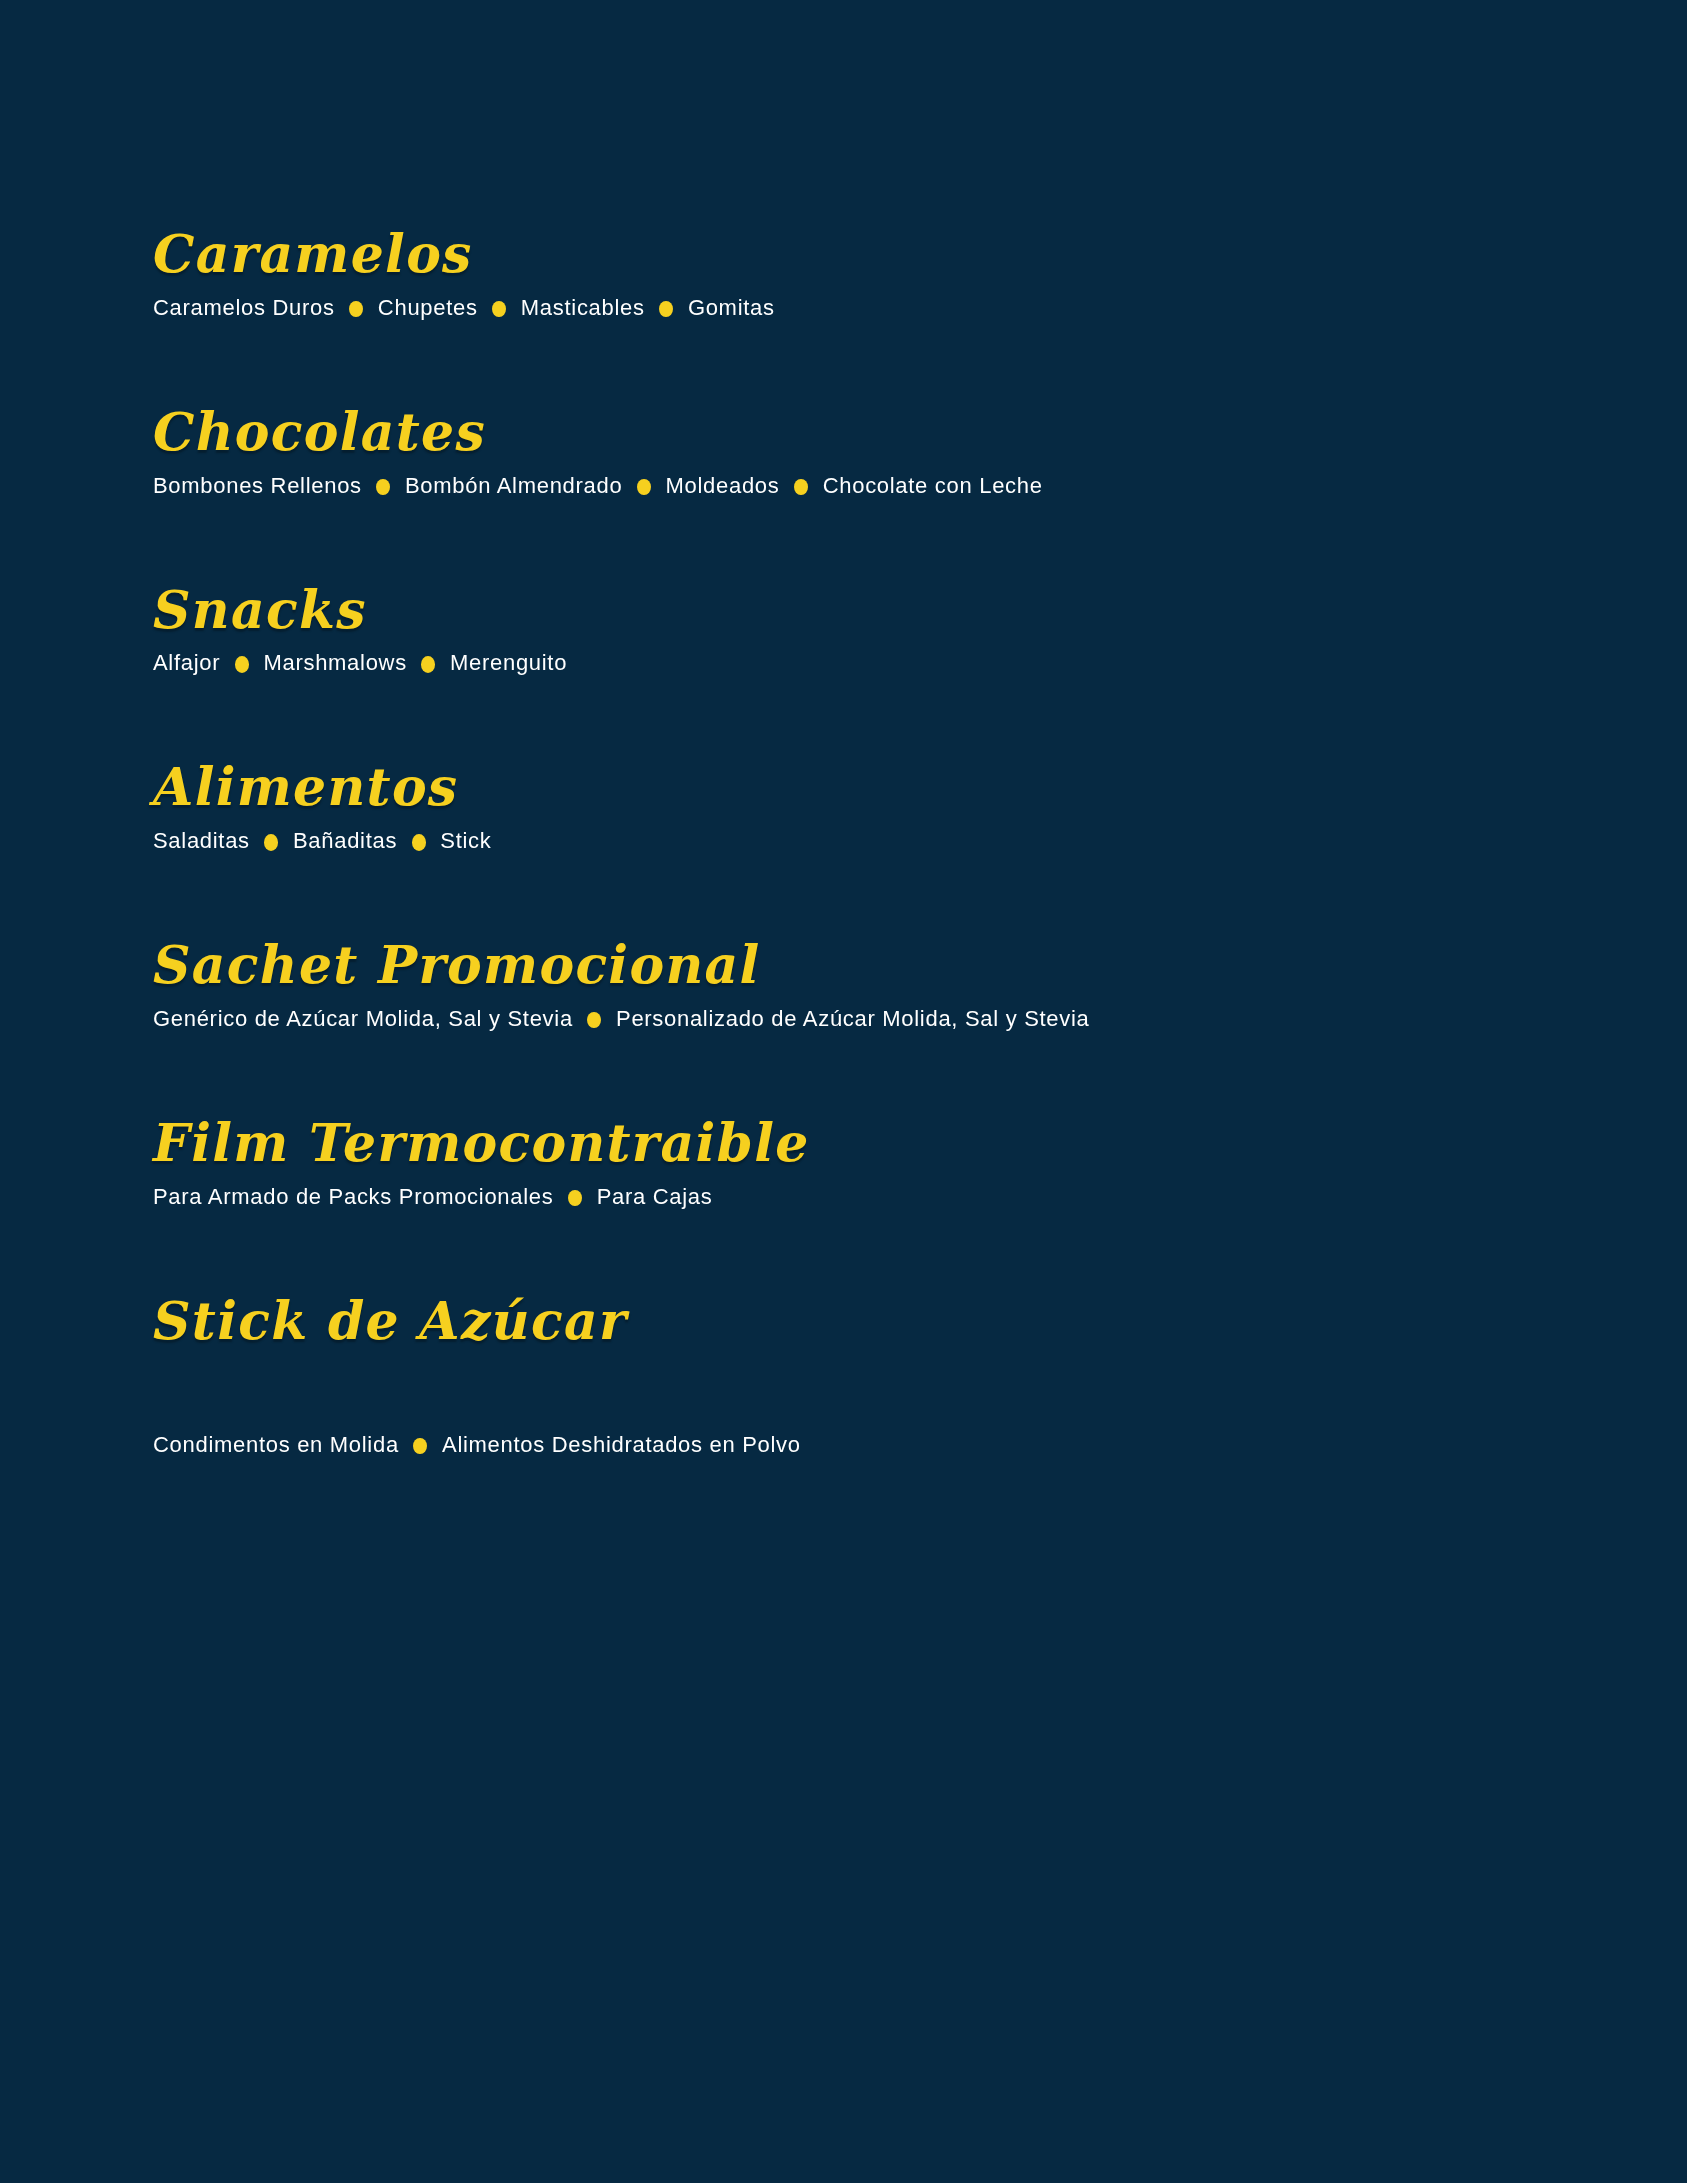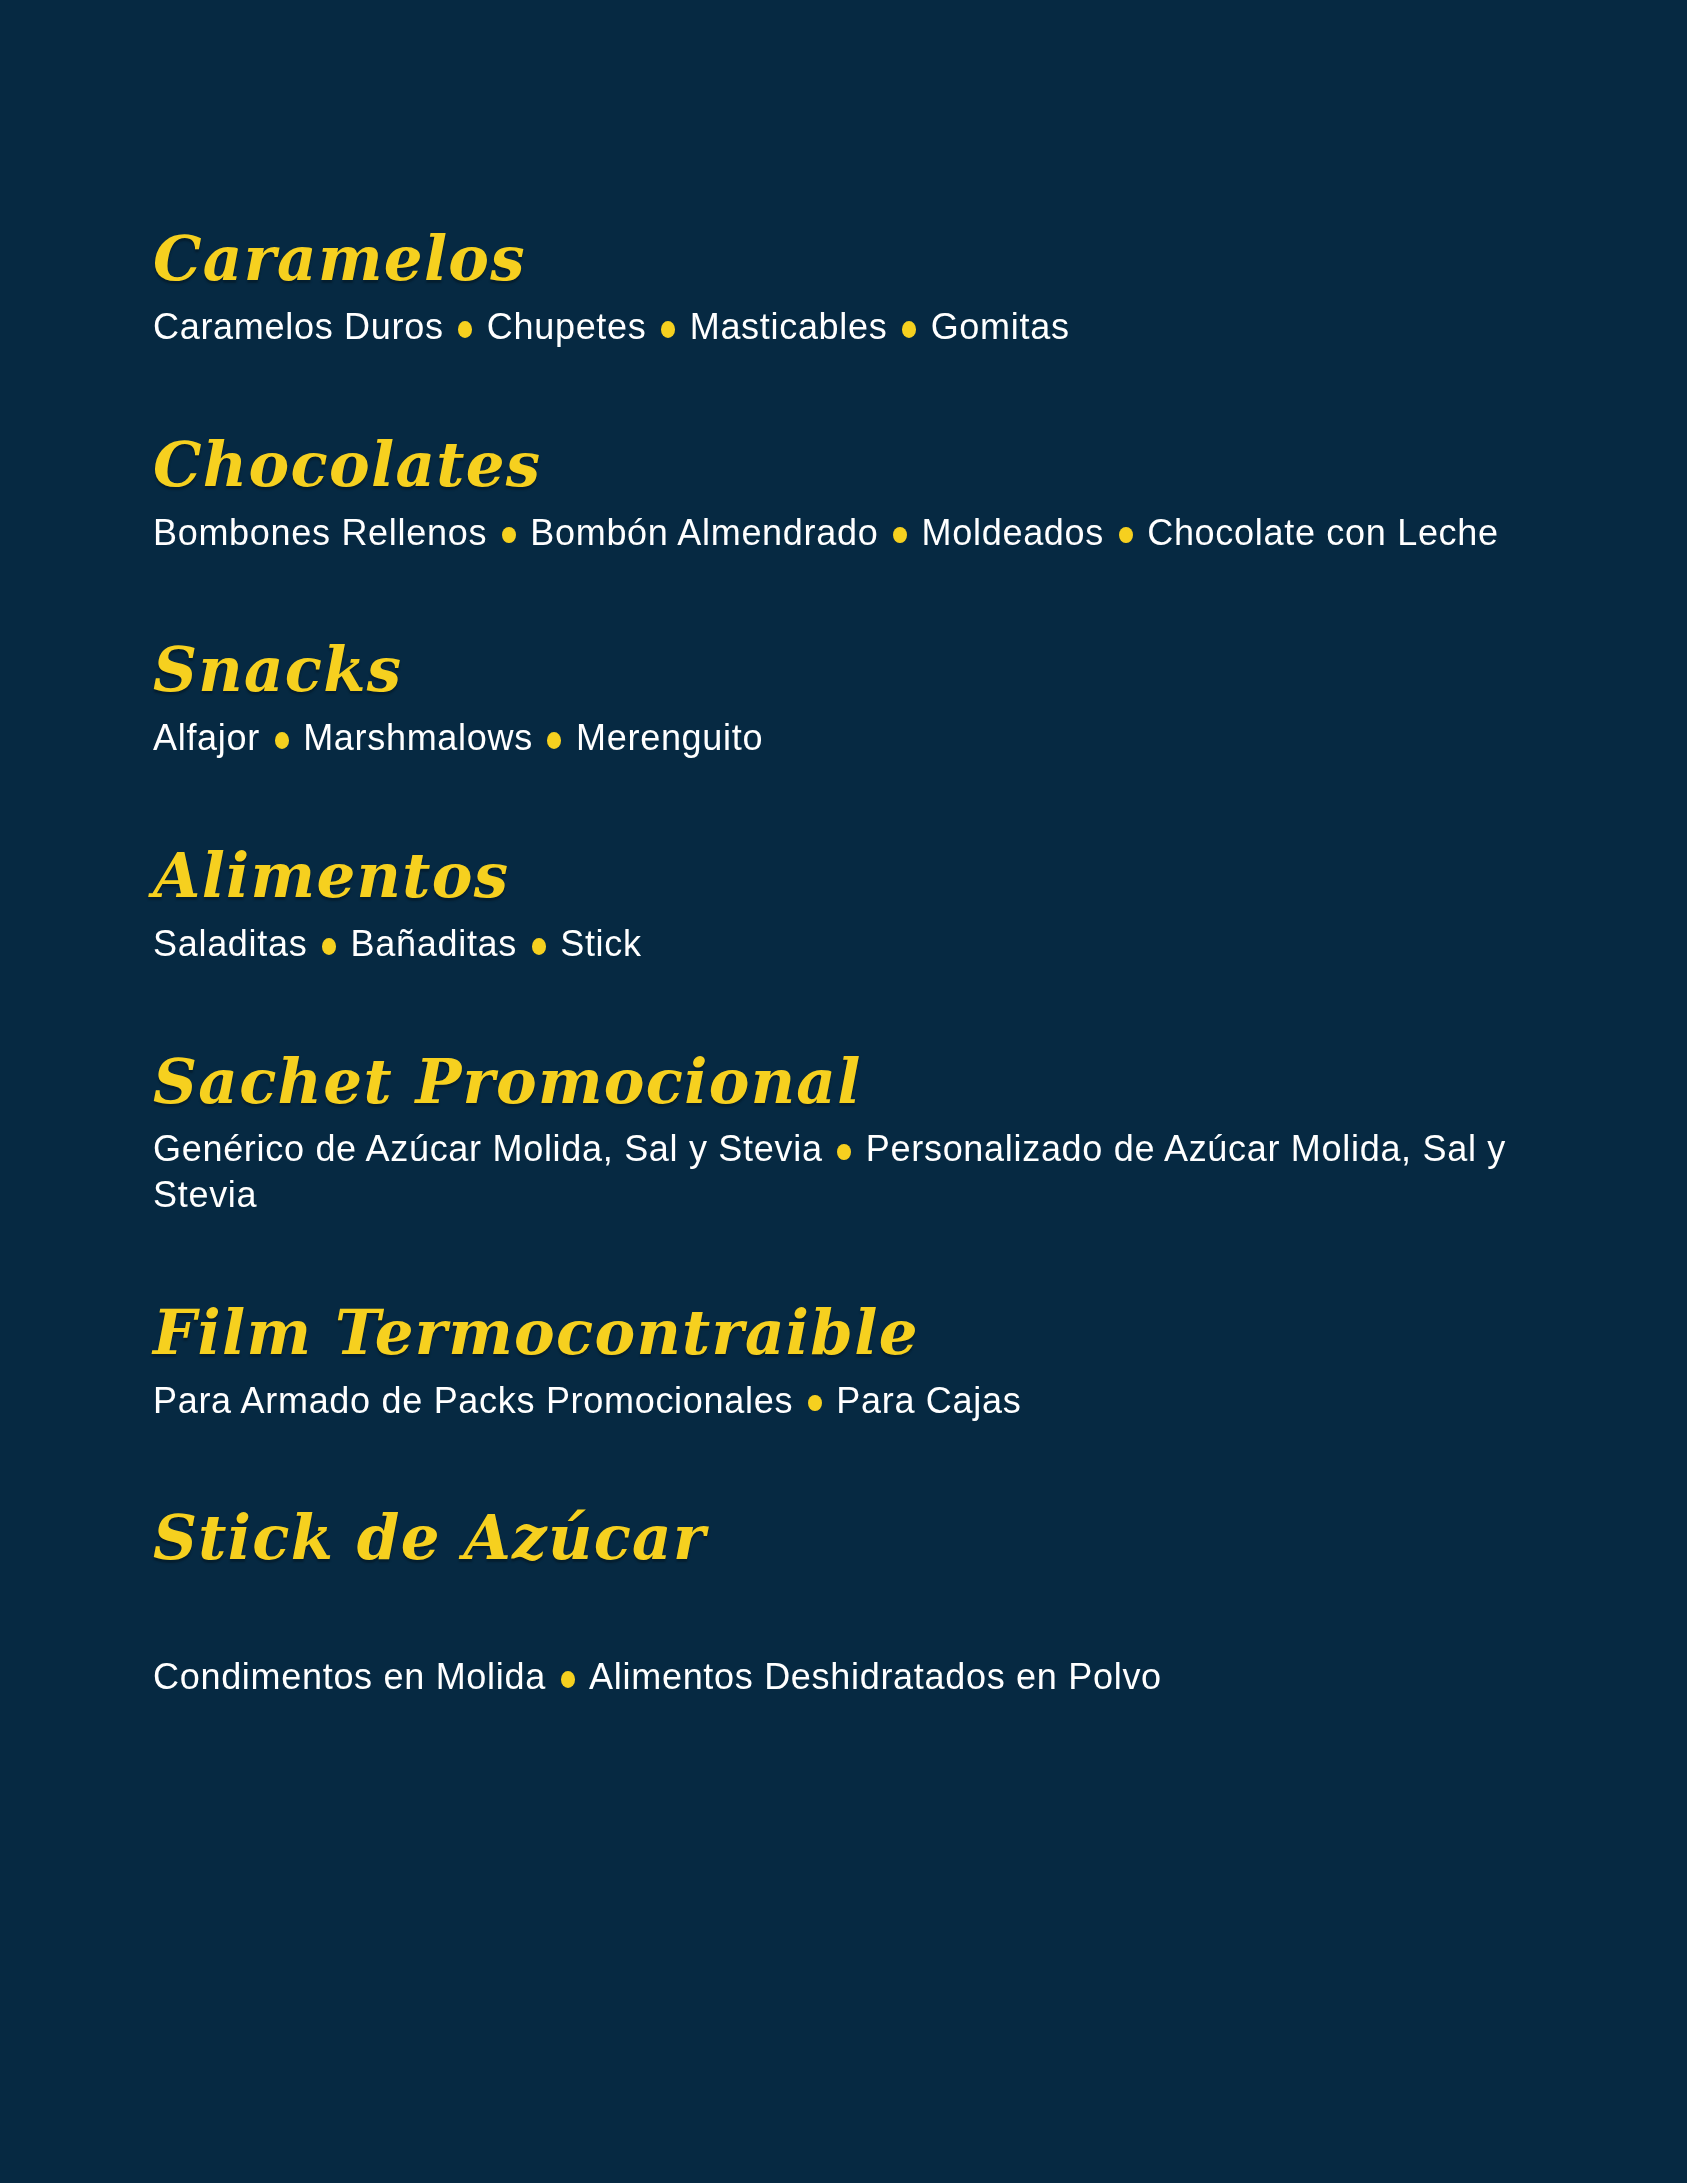--- a/index.html
+++ b/index.html
@@ -22,31 +22,31 @@
     padding:225px 106px 0 153px;
   }
   .menu-section{
     margin:0 0 81px 0;
   }
   .section-title{
     margin:0 0 10.6px 0;
     font-family:"DejaVu Serif", serif;
     font-style:italic;
     font-weight:700;
-    font-size:61px;
+    font-size:52px;
     line-height:1.12;
     letter-spacing:1.3px;
     color:var(--accent);
     text-shadow:0 2.6px 2px rgba(0,0,0,0.28);
     white-space:nowrap;
   }
   .section-items{
     margin:0;
     max-width:1422px;
-    font-size:36px;
+    font-size:22px;
     line-height:1.27;
     letter-spacing:0.7px;
     font-weight:500;
     color:var(--text);
   }
   .bullet{
     display:inline-block;
     width:14px;
     height:16.5px;
     border-radius:50%;

